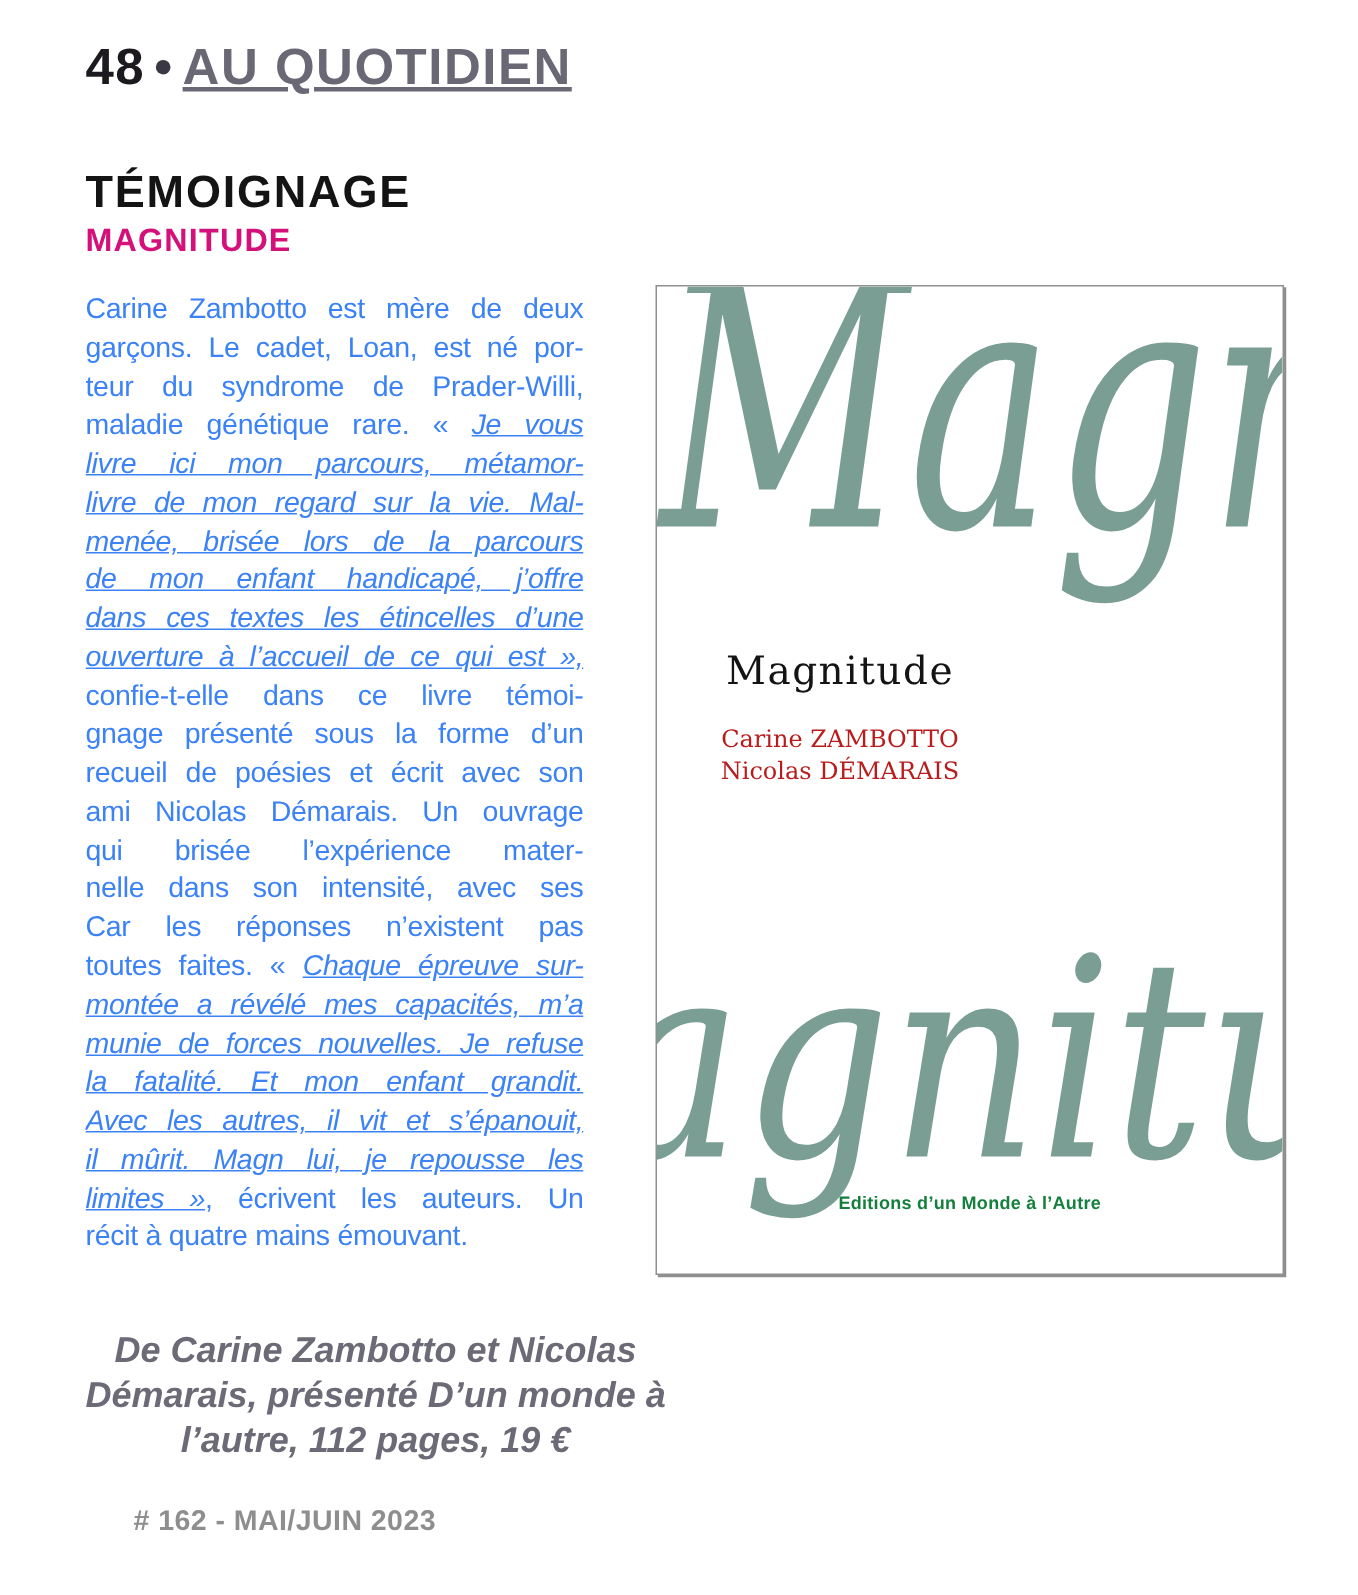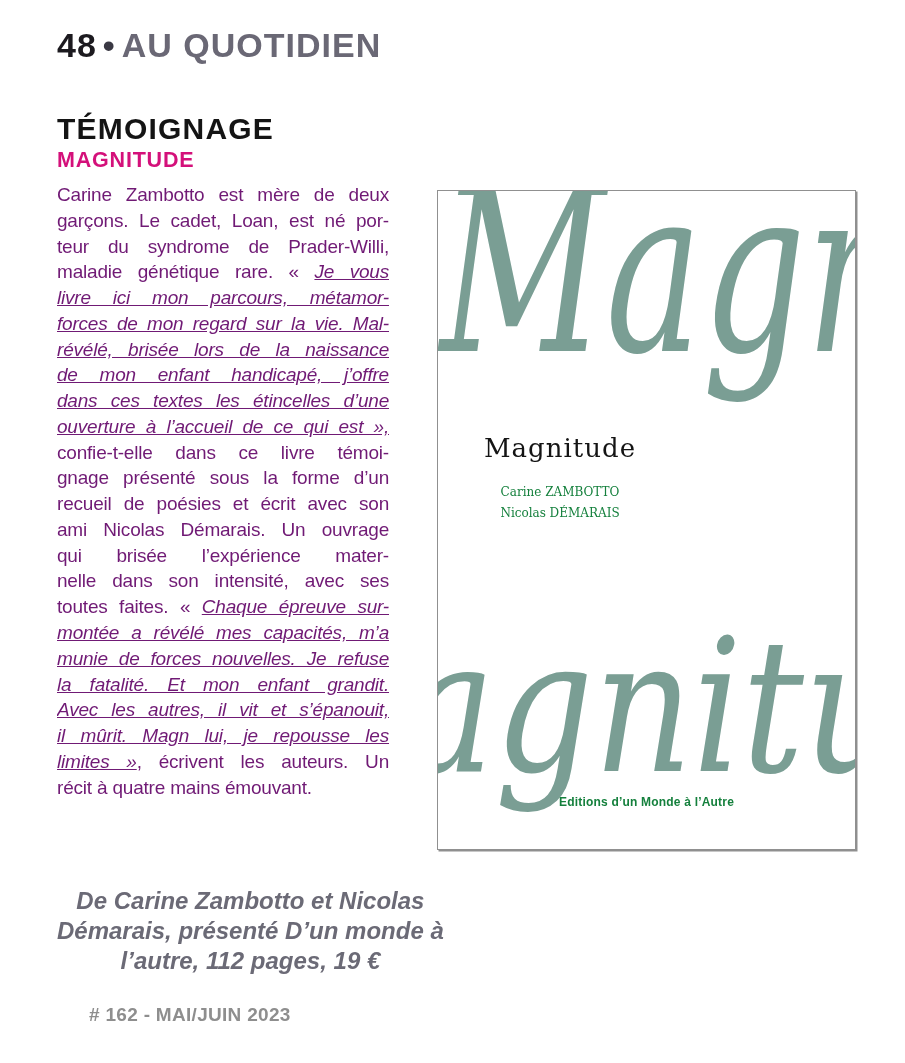--- a/index.html
+++ b/index.html
@@ -22,21 +22,21 @@
     position: absolute;
     left: 57px;
     top: 26px;
     font-size: 34px;
     font-weight: 700;
     letter-spacing: 1px;
     white-space: nowrap;
   }
   .masthead .num { color: #1c1a1f; }
   .masthead .sep { color: #3a3843; padding: 0 6px; }
-  .masthead .section { color: #6a6875; }
+  .masthead .section { color: #6a6875; text-decoration: underline; }
 
   
   .category {
     position: absolute;
     left: 57px;
     top: 112px;
     margin: 0;
     font-size: 30px;
     font-weight: 700;
     letter-spacing: 1.2px;
@@ -50,25 +50,25 @@
     font-size: 21.5px;
     font-weight: 700;
     letter-spacing: 0.8px;
     color: #d4107a;
   }
 
   
   .body-col {
     position: absolute;
     left: 57px;
-    top: 182px;
+    top: 194px;
     width: 332px;
     font-size: 19px;
     letter-spacing: -0.2px;
-    color: #701a75;
+    color: #3b82f6;
   }
   .body-line {
     height: 25.77px;
     line-height: 25.77px;
     overflow: hidden;
     text-align: justify;
     text-align-last: justify;
   }
   .body-line.last {
     text-align-last: left;
@@ -136,23 +136,23 @@
     letter-spacing: 1px;
     color: #141414;
   }
   .cover-authors {
     position: absolute;
     left: 0;
     top: 291px;
     width: 244px;
     text-align: center;
     font-family: "DejaVu Serif", serif;
-    font-size: 12px;
+    font-size: 16px;
     line-height: 21px;
-    color: #15803d;
+    color: #b91c1c;
   }
   .cover-publisher {
     position: absolute;
     left: 0;
     right: 0;
     top: 604px;
     text-align: center;
     font-size: 12px;
     font-weight: 600;
     letter-spacing: 0.2px;
@@ -170,31 +170,32 @@
 
   <h1 class="category">TÉMOIGNAGE</h1>
   <h2 class="title-pink">MAGNITUDE</h2>
 
   <div class="body-col">
       <div class="body-line"><span>Carine Zambotto est mère de deux</span></div>
       <div class="body-line"><span>garçons. Le cadet, Loan, est né por-</span></div>
       <div class="body-line"><span>teur du syndrome de Prader-Willi,</span></div>
       <div class="body-line"><span>maladie génétique rare. « </span><span class="it">Je vous</span></div>
       <div class="body-line"><span class="it">livre ici mon parcours, métamor-</span></div>
-      <div class="body-line"><span class="it">forces de mon regard sur la vie. Mal-</span></div>
-      <div class="body-line"><span class="it">révélé, brisée lors de la naissance</span></div>
+      <div class="body-line"><span class="it">livre de mon regard sur la vie. Mal-</span></div>
+      <div class="body-line"><span class="it">menée, brisée lors de la parcours</span></div>
       <div class="body-line"><span class="it">de mon enfant handicapé, j’offre</span></div>
       <div class="body-line"><span class="it">dans ces textes les étincelles d’une</span></div>
       <div class="body-line"><span class="it">ouverture à l’accueil de ce qui est »,</span></div>
       <div class="body-line"><span>confie-t-elle dans ce livre témoi-</span></div>
       <div class="body-line"><span>gnage présenté sous la forme d’un</span></div>
       <div class="body-line"><span>recueil de poésies et écrit avec son</span></div>
       <div class="body-line"><span>ami Nicolas Démarais. Un ouvrage</span></div>
       <div class="body-line"><span>qui brisée l’expérience mater-</span></div>
       <div class="body-line"><span>nelle dans son intensité, avec ses</span></div>
+      <div class="body-line"><span>Car les réponses n’existent pas</span></div>
       <div class="body-line"><span>toutes faites. « </span><span class="it">Chaque épreuve sur-</span></div>
       <div class="body-line"><span class="it">montée a révélé mes capacités, m’a</span></div>
       <div class="body-line"><span class="it">munie de forces nouvelles. Je refuse</span></div>
       <div class="body-line"><span class="it">la fatalité. Et mon enfant grandit.</span></div>
       <div class="body-line"><span class="it">Avec les autres, il vit et s’épanouit,</span></div>
       <div class="body-line"><span class="it">il mûrit. Magn lui, je repousse les</span></div>
       <div class="body-line"><span class="it">limites »</span><span>, écrivent les auteurs. Un</span></div>
       <div class="body-line last"><span>récit à quatre mains émouvant.</span></div>
     </div>
 

